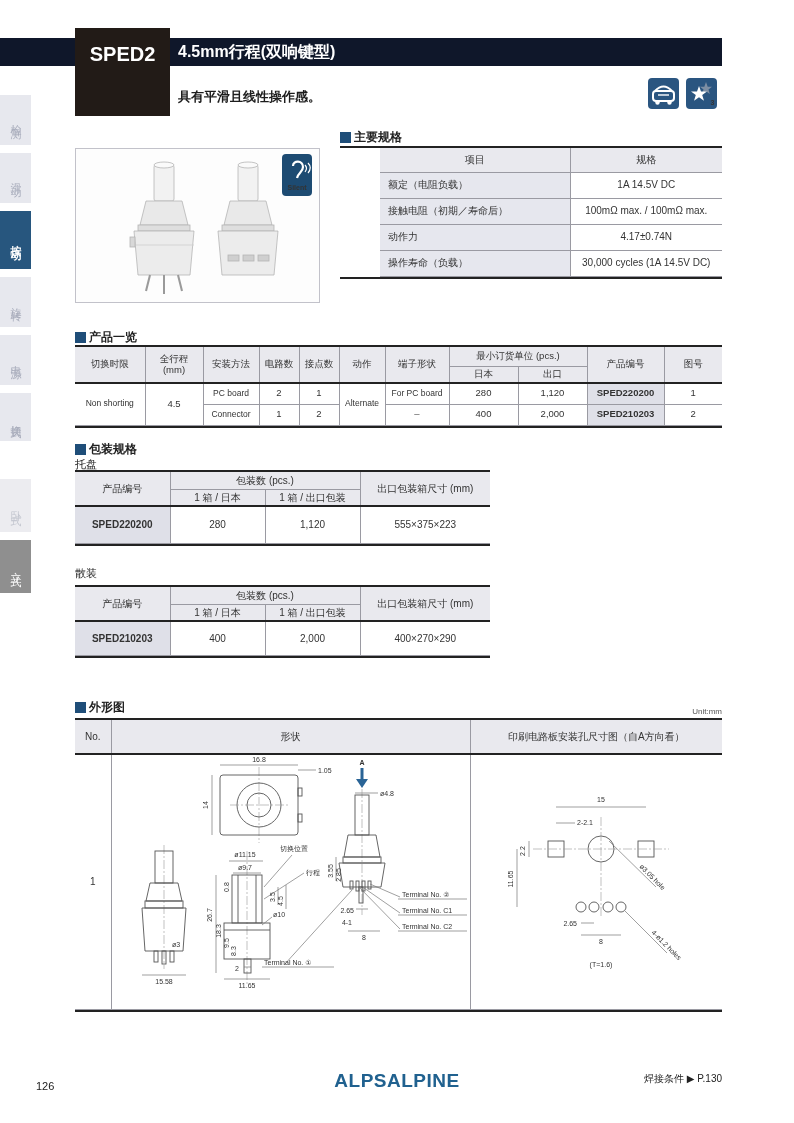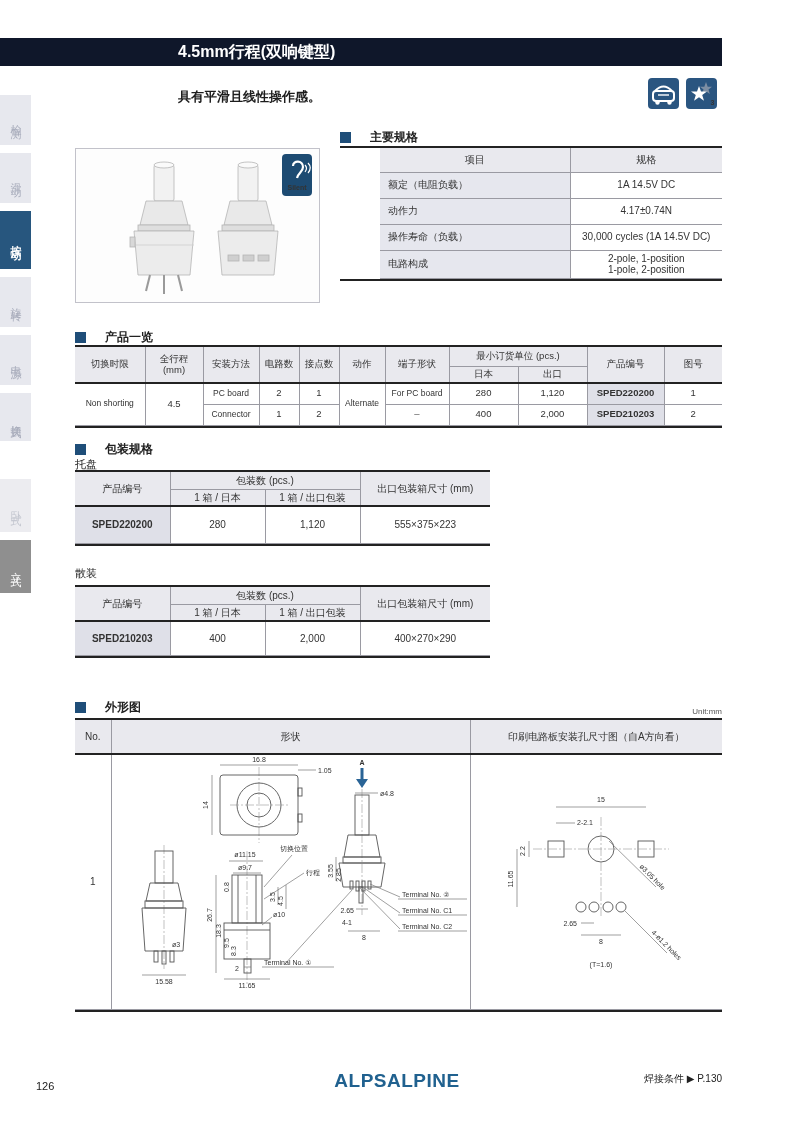--- a/index.html
+++ b/index.html
@@ -17,21 +17,21 @@
 
   
   .title-bar { position:absolute; left:0; top:38px; width:722px; height:28px; background:#0f172a; }
   .title-bar .t { position:absolute; left:178px; top:4px; color:#fff; font-size:16px; font-weight:bold; }
   .series-box { position:absolute; left:75px; top:28px; width:95px; height:88px; background:#221b17;
                 color:#fff; font-size:20px; font-weight:bold; text-align:center; padding-top:15px; }
   .subtitle { position:absolute; left:178px; top:88px; font-size:13px; font-weight:bold; color:#1d1d1d; }
   .badge { position:absolute; top:78px; width:31px; height:31px; }
 
   
-  .sec-title { position:absolute; font-size:12px; font-weight:bold; color:#222; display:flex; align-items:center; gap:19px; }
+  .sec-title { position:absolute; font-size:12px; font-weight:bold; color:#222; display:flex; align-items:center; gap:3px; }
   .sec-title .mk { display:inline-block; width:11px; height:11px; background:#1f4e79; }
   .sub-label { position:absolute; font-size:11px; color:#222; }
 
   
   .photo-box { position:absolute; left:75px; top:148px; width:245px; height:155px; border:1px solid #c2c2ca; background:#fdfdfd; }
   .silent { position:absolute; right:7px; top:5px; width:30px; height:42px; }
 
   
   .tframe { position:absolute; border-top:2px solid #222; border-bottom:2px solid #222; }
   table { border-collapse:collapse; table-layout:fixed; width:100%; font-size:10px; color:#333; }
@@ -85,20 +85,23 @@
     </div>
   <div class="tab soft" style="top:479px;height:53px;">
       <span>卧式</span>
     </div>
   <div class="tab gray" style="top:540px;height:53px;">
       <span>立式</span>
     </div>
 
   <div class="title-bar">
     <span class="t">4.5mm行程(双响键型)</span>
+  </div>
+  <div class="series-box">
+    <span>SPED2</span>
   </div>
   <div class="subtitle">具有平滑且线性操作感。</div>
 
   <div class="badge" style="left:648px;">
     <svg width="31" height="31" viewBox="0 0 31 31">
       <rect x="0" y="0" width="31" height="31" rx="4" fill="#2a5580"></rect>
       <path d="M7 13 Q15.5 4 24 13" fill="none" stroke="#fff" stroke-width="2"></path>
       <rect x="5" y="13" width="21" height="10" rx="3" fill="none" stroke="#fff" stroke-width="2"></rect>
       <circle cx="9.5" cy="24.5" r="2.2" fill="#fff"></circle>
       <circle cx="21.5" cy="24.5" r="2.2" fill="#fff"></circle>
@@ -165,33 +168,30 @@
       <tbody>
           <tr style="height:24px;">
         <th class="hd">项目</th>
         <th class="hd">规格</th>
       </tr>
       <tr style="height:26px;">
         <td class="itemcell">额定（电阻负载）</td>
         <td>1A 14.5V DC</td>
       </tr>
       <tr style="height:26px;">
+        <td class="itemcell">接触电阻（初期／寿命后）</td>
+        <td>100mΩ max. / 100mΩ max.</td>
+      </tr>
+      <tr style="height:26px;">
         <td class="itemcell">动作力</td>
         <td>4.17±0.74N</td>
       </tr>
       <tr style="height:26px;">
         <td class="itemcell">操作寿命（负载）</td>
         <td>30,000 cycles (1A 14.5V DC)</td>
-      </tr>
-      <tr style="height:28px;">
-        <td class="itemcell">电路构成</td>
-        <td>
-          <div>2-pole, 1-position</div>
-          <div>1-pole, 2-position</div>
-        </td>
       </tr>
     </tbody>
       </table>
   </div>
 
   <div class="sec-title" style="left:75px;top:329px;">
     <span class="mk"></span>
     <span>产品一览</span>
   </div>
   <div class="tframe" style="left:75px;top:345px;width:647px;">

